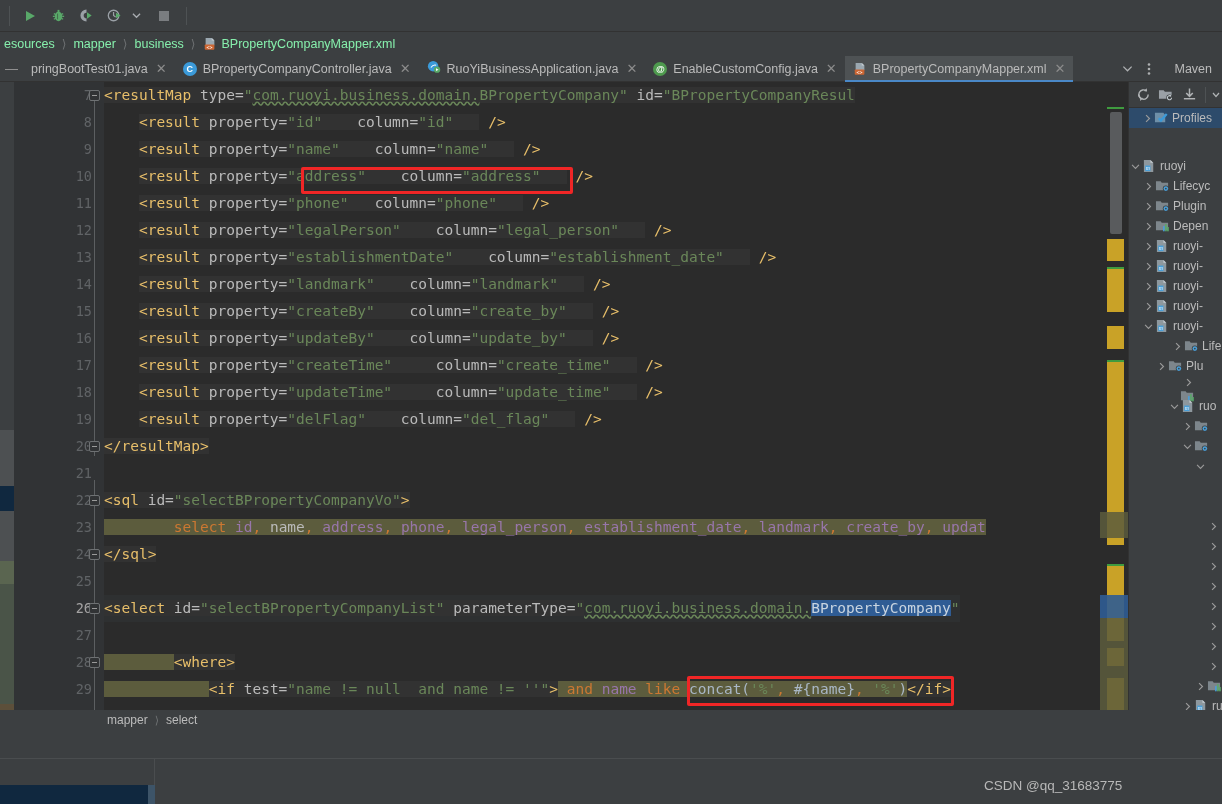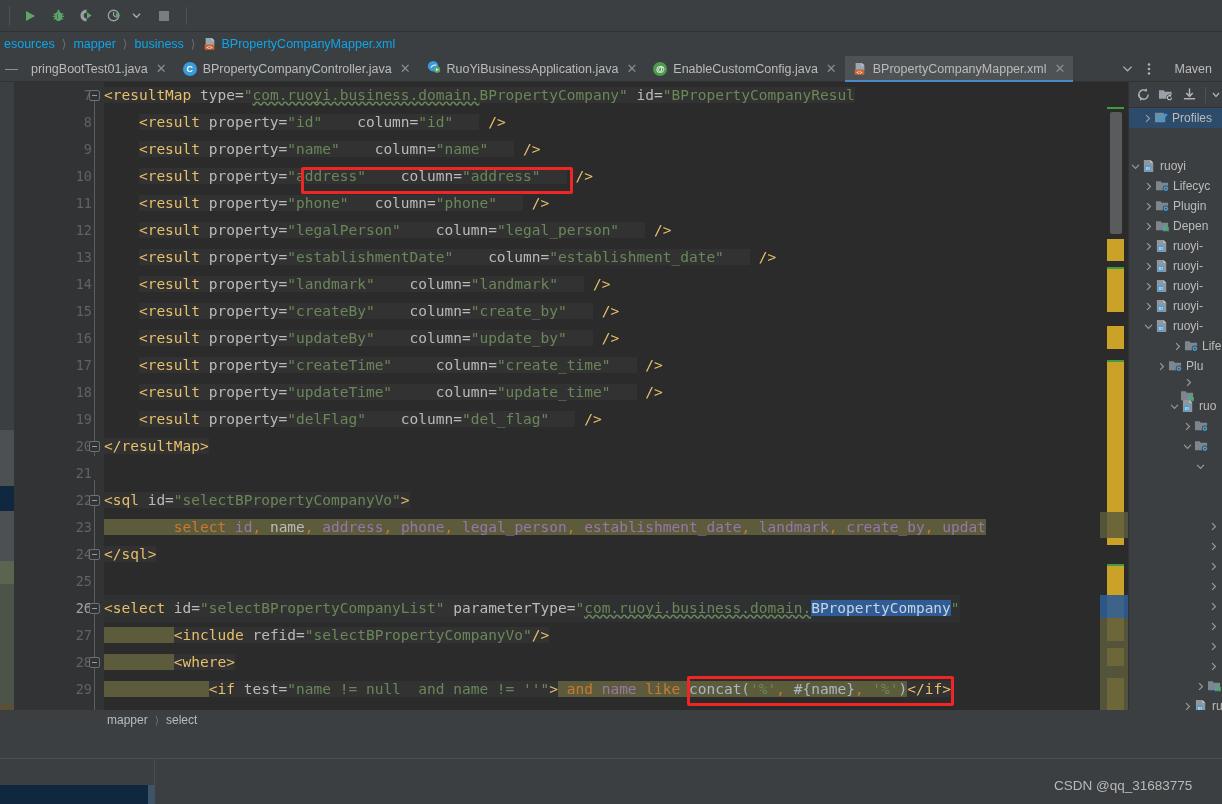--- a/index.html
+++ b/index.html
@@ -23,21 +23,21 @@
     border-radius: 3px;
   }
   .tb-divider { width: 1px; height: 18px; background: #4e5254; margin: 0 8px; }
 
   
   .navbar {
     position: absolute; left: 0; top: 32px; width: 1222px; height: 24px;
     background: #3c3f41; display: flex; align-items: center; padding-left: 0px;
     font-size: 12.5px; color: #bbbbbb;
   }
-  .crumb { display: flex; align-items: flex-start; gap: 5px; padding: 0 4px; color: #0ea5e9; }
+  .crumb { display: flex; align-items: flex-start; gap: 5px; padding: 0 4px; color: #86efac; }
   .crumb-sep { color: #6e7173; font-size: 12px; padding: 0 3px; }
 
   
   .tabbar {
     position: absolute; left: 0; top: 56px; width: 1222px; height: 26px;
     background: #3c3f41; display: flex; align-items: stretch;
     border-bottom: 1px solid #323232;
   }
   .tab {
     display: flex; align-items: center; gap: 6px; padding: 0 8px;
@@ -187,21 +187,21 @@
   }
   .navy {
     position: absolute; left: 0; top: 785px; width: 148px; height: 19px;
     background: #10283f;
   }
   .navy2 {
     position: absolute; left: 148px; top: 785px; width: 7px; height: 19px;
     background: #3d5468;
   }
   .watermark {
-    position: absolute; left: 1054px; top: 778px;
+    position: absolute; left: 984px; top: 778px;
     font-size: 13.5px; color: #b8b8b8; font-family: "Liberation Sans", sans-serif;
   }
 </style>
 </head>
 <body>
 
 <div class="app">
 
   <div class="toolbar">
     <div class="tb-sep-l"></div>
@@ -426,21 +426,20 @@
       <div class="codeline" style="top:405px"><span class="xmlbg"><span class="t-tag">&lt;sql</span> <span class="t-attrn">id=</span><span class="t-val">"selectBPropertyCompanyVo"</span><span class="t-tag">&gt;</span></span></div>
 
       <div class="codeline" style="top:432px;left:-40px;padding-left:40px"><span class="sqlbg">        <span class="t-sqlp">select</span> <span class="t-sqlid">id</span><span class="t-sqlp">,</span> <span class="t-attrn">name</span><span class="t-sqlp">,</span> <span class="t-sqlid">address</span><span class="t-sqlp">,</span> <span class="t-sqlid">phone</span><span class="t-sqlp">,</span> <span class="t-sqlid">legal_person</span><span class="t-sqlp">,</span> <span class="t-sqlid">establishment_date</span><span class="t-sqlp">,</span> <span class="t-sqlid">landmark</span><span class="t-sqlp">,</span> <span class="t-sqlid">create_by</span><span class="t-sqlp">,</span> <span class="t-sqlid">updat</span></span></div>
 
       <div class="codeline" style="top:459px"><span class="xmlbg"><span class="t-tag">&lt;/sql&gt;</span></span></div>
 
       <div class="codeline" style="top:486px"></div>
 
       <div class="codeline curline" style="top:513px"><span class="xmlbg"><span class="t-tag">&lt;select</span> <span class="t-attrn">id=</span><span class="t-val">"selectBPropertyCompanyList"</span> <span class="t-attrn">parameterType=</span><span class="t-val">"</span></span><span class="t-val squig">com.ruoyi.business.domain.</span><span class="sel">BPropertyCompany</span><span class="t-val">"</span></div>
 
-      <div class="codeline" style="top:540px;left:-40px;padding-left:40px"><span class="sqlbg">        <span class="xmlbg"><span class="t-tag">&lt;include</span> <span class="t-attrn">refid=</span><span class="t-val">"selectBPropertyCompanyVo"</span><span class="t-tag">/&gt;</span></span></span></div>
 
       <div class="codeline" style="top:567px;left:-40px;padding-left:40px"><span class="sqlbg">        <span class="xmlbg"><span class="t-tag">&lt;where&gt;</span></span></span></div>
 
       <div class="codeline" style="top:594px;left:-40px;padding-left:40px"><span class="sqlbg">            <span class="xmlbg"><span class="t-tag">&lt;if</span> <span class="t-attrn">test=</span><span class="t-val">"name != null  and name != ''"</span><span class="t-tag">&gt;</span></span> <span class="t-sqlp">and</span> <span class="t-sqlid">name</span> <span class="t-sqlp">like</span> <span class="t-fn">concat(</span><span class="t-str">'%'</span><span class="t-sqlp">,</span> <span class="t-fn">#{name}</span><span class="t-sqlp">,</span> <span class="t-str">'%'</span><span class="t-fn">)</span><span class="xmlbg"><span class="t-tag">&lt;/if&gt;</span></span></span></div>
 
     </div>
 
     <div class="redbox" style="left:301px;top:85px;width:272px;height:27px"></div>
     <div class="redbox" style="left:687px;top:594px;width:267px;height:30px"></div>
 

